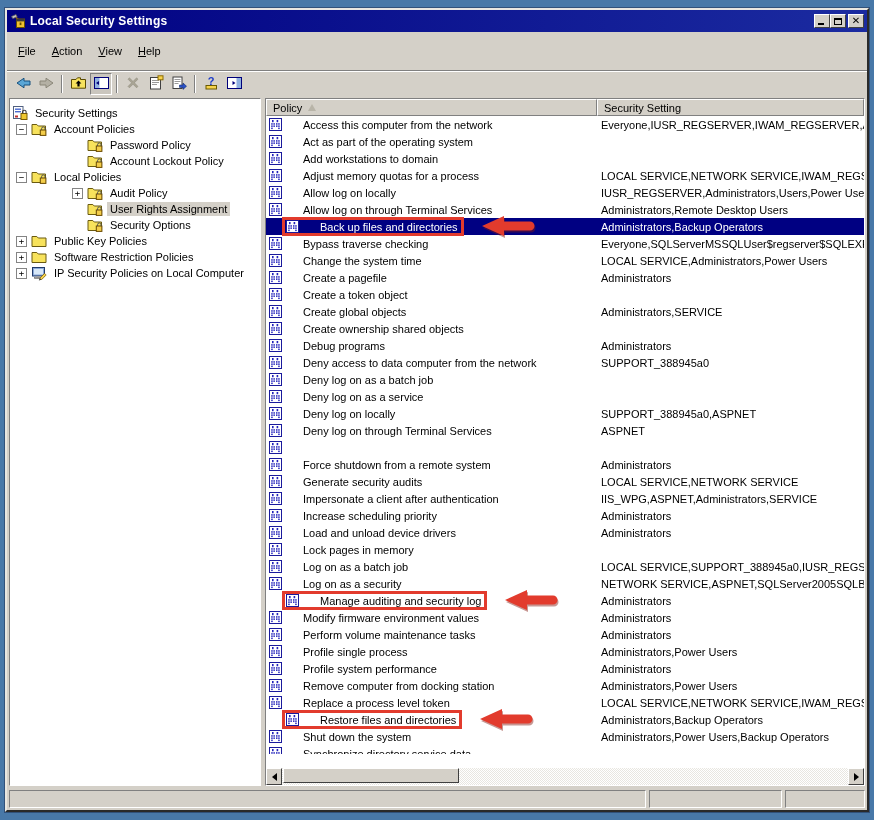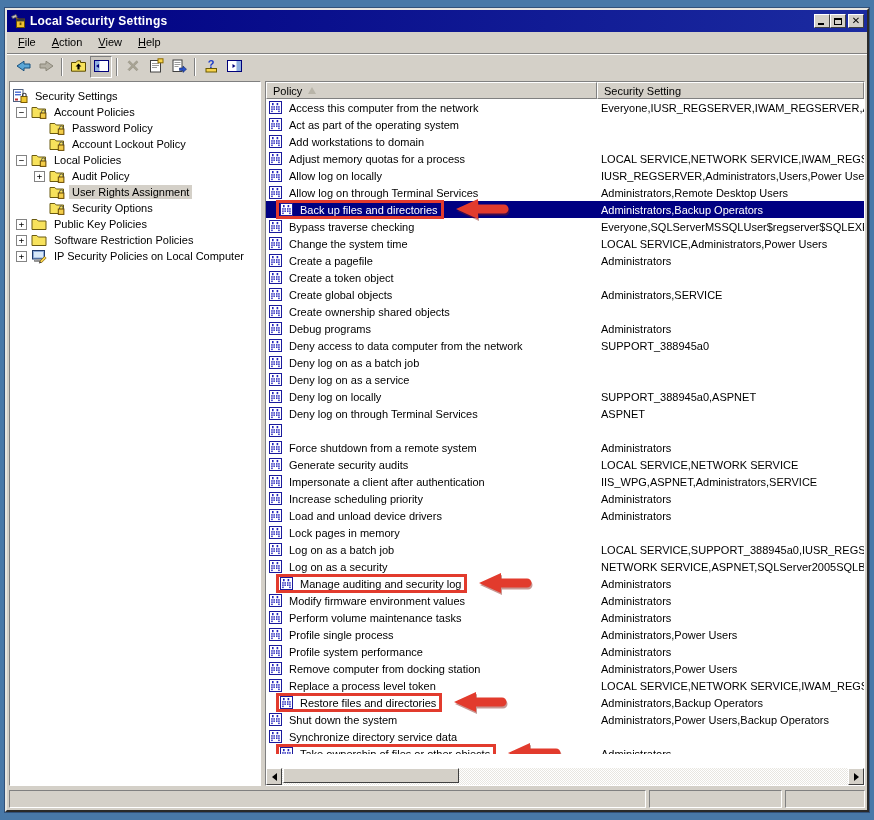--- a/index.html
+++ b/index.html
@@ -19,21 +19,21 @@
     padding:0 3px;flex:0 0 auto;}
   .title-text{color:#fff;font-weight:bold;font-size:12px;flex:1;letter-spacing:.2px;}
   .tb-btn{width:16px;height:14px;background:var(--chrome);border:1px solid;border-color:#fff var(--chrome-dkr) var(--chrome-dkr) #fff;
     display:flex;align-items:center;justify-content:center;position:relative;cursor:default;}
   .tb-btn.close{margin-left:2px;}
   .glyph-min{position:absolute;left:3px;bottom:2px;width:6px;height:2px;background:#000;}
   .glyph-max{width:8px;height:7px;border:1px solid #000;border-top:2px solid #000;}
   .glyph-x{font-size:10px;font-weight:bold;line-height:10px;font-family:"DejaVu Sans",sans-serif;}
 
   
-  .menubar{height:21px;display:flex;align-items:center;padding-left:4px;gap:2px;flex:0 0 auto;}
+  .menubar{height:38px;display:flex;align-items:center;padding-left:4px;gap:2px;flex:0 0 auto;}
   .menu-item{padding:2px 7px 3px 7px;}
   .menu-item u{text-decoration:underline;}
 
   
   .toolbar{height:26px;display:flex;align-items:center;padding-left:5px;gap:1px;flex:0 0 auto;
     border-top:1px solid #808080;box-shadow:inset 0 1px 0 #fff;}
   .tool-btn{width:22px;height:22px;display:flex;align-items:center;justify-content:center;border:1px solid transparent;}
   .tool-btn.pressed{border-color:var(--chrome-dk) #fff #fff var(--chrome-dk);background:#cac6be;}
   .tool-sep{width:2px;height:18px;margin:0 3px;border-left:1px solid var(--chrome-dk);border-right:1px solid #fff;}
 
@@ -46,39 +46,39 @@
     display:flex;flex-direction:column;overflow:hidden;position:relative;}
 
   
   .tree-item{height:16px;display:flex;align-items:center;white-space:nowrap;}
   .tree-item .lbl{padding:1px 3px;}
   .tree-item.selected .lbl{background:var(--chrome);}
   .expander{width:11px;height:11px;flex:0 0 11px;border:1px solid #848484;background:#fff;
     font-family:"DejaVu Sans Mono",monospace;font-size:9px;line-height:8px;text-align:center;color:#000;margin-right:4px;}
   .expander.none{visibility:hidden;}
   .t-icon{width:16px;height:16px;flex:0 0 16px;margin-right:4px;}
-  .lv0{padding-left:2px;} .lv1{padding-left:6px;} .lv2{padding-left:24px;}
+  .lv0{padding-left:2px;} .lv1{padding-left:6px;} .lv2{padding-left:36px;margin-left:26px;}
 
   
   .list-header{height:17px;display:flex;background:var(--chrome);flex:0 0 auto;}
   .hcol{display:flex;align-items:center;padding:0 6px;border:1px solid;
     border-color:#fff var(--chrome-dk) var(--chrome-dk) #fff;gap:6px;}
   .hcol1{width:331px;flex:0 0 331px;}
   .hcol2{flex:1;}
   .sort-asc{width:0;height:0;border-left:4px solid transparent;border-right:4px solid transparent;
     border-bottom:7px solid #b8b4a8;}
 
   
   .rows{flex:1;overflow:hidden;position:relative;}
   .lrow{height:17px;display:flex;align-items:center;position:relative;}
   .lrow.selected{background:var(--navy);color:#fff;}
   .cell-p{width:331px;flex:0 0 331px;display:flex;align-items:center;overflow:hidden;white-space:nowrap;padding-left:2px;}
   .cell-s{flex:1;overflow:hidden;white-space:nowrap;padding-left:4px;}
-  .p-box{display:inline-flex;align-items:center;gap:7px;padding:0 3px 0 1px;}
-  .lrow.marked .p-box{border:3px solid var(--red);margin:-3px 8px;position:relative;z-index:3;background:inherit;}
+  .p-box{display:inline-flex;align-items:center;gap:21px;padding:0 3px 0 1px;}
+  .lrow.marked .p-box{border:3px solid var(--red);margin:-3px 14px;position:relative;z-index:3;background:inherit;}
   .r-icon{width:13px;height:13px;flex:0 0 13px;}
   .callout-arrow{position:relative;z-index:4;margin-left:3px;margin-top:-2px;height:0;display:flex;align-items:center;
     filter:drop-shadow(1px 2px 0 rgba(130,25,15,.45));}
 
   
   .hscroll{height:17px;flex:0 0 17px;display:flex;background:var(--chrome);margin-top:14px;}
   .sb-btn{width:16px;height:17px;background:var(--chrome);border:1px solid;border-color:#fff var(--chrome-dkr) var(--chrome-dkr) #fff;
     display:flex;align-items:center;justify-content:center;flex:0 0 16px;}
   .tri-l{width:0;height:0;border-top:4px solid transparent;border-bottom:4px solid transparent;border-right:5px solid #000;}
   .tri-r{width:0;height:0;border-top:4px solid transparent;border-bottom:4px solid transparent;border-left:5px solid #000;}

